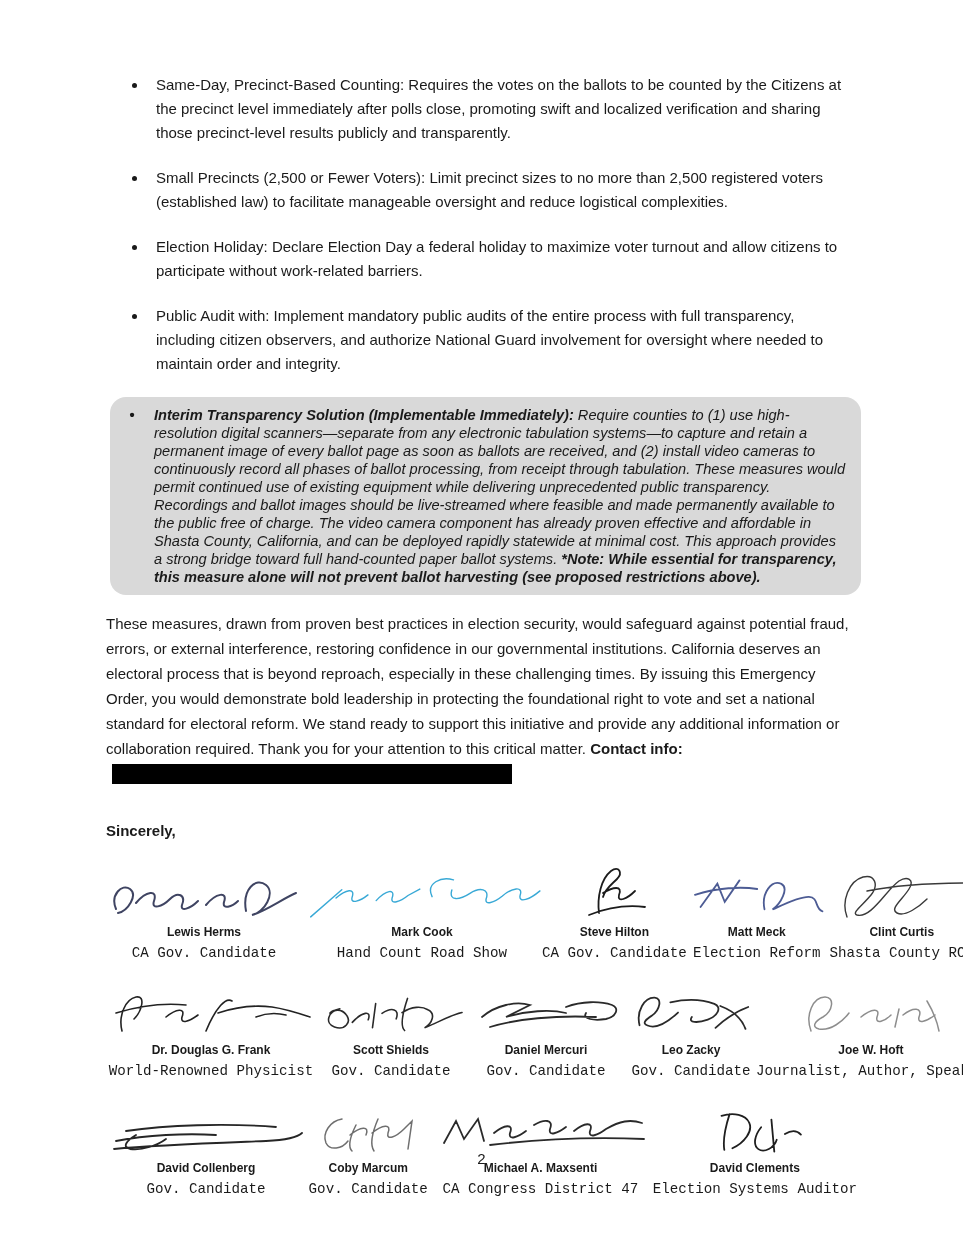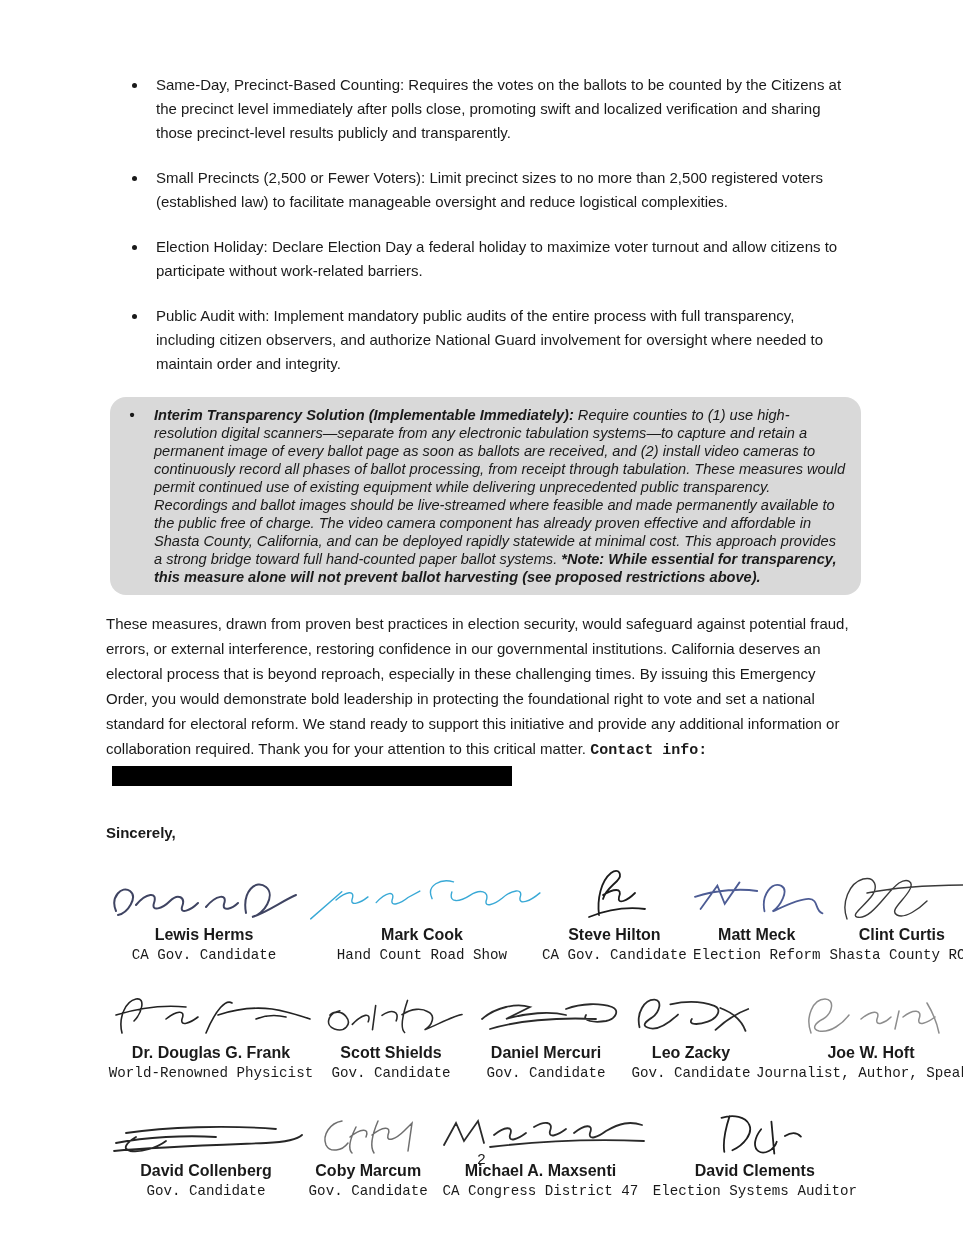--- a/index.html
+++ b/index.html
@@ -41,39 +41,39 @@
     flex: 1;
     font-style: italic;
     font-size: 14.6px; line-height: 18px;
   }
   .hl-text .lead, .hl-text .note { font-weight: bold; }
   
   .closing-para {
     margin: 16px 0 0 0;
     font-size: 15px; line-height: 25px;
   }
-  .closing-para .contact-label { font-weight: bold; font-family: Liberation Mono, monospace; }
+  .closing-para .contact-label { font-weight: bold; }
   .redaction {
     display: inline-block;
     width: 400px; height: 20px;
     background: #000;
     vertical-align: middle;
     margin-left: 6px; margin-top: -3px;
   }
   .salutation { margin: 36px 0 0 0; font-size: 15px; font-weight: bold; }
   
   .sig-row {
     display: flex;
     justify-content: space-between;
     align-items: flex-end;
     margin-top: 24px;
   }
   .sig-block { display: flex; flex-direction: column; align-items: center; text-align: center; }
   .sig-block svg { display: block; margin-bottom: 1px; }
-  .sig-name { font-weight: bold; font-size: 16px; line-height: 21px; white-space: nowrap; }
+  .sig-name { font-weight: bold; font-size: 12px; line-height: 21px; white-space: nowrap; }
   .sig-title { font-size: 14.2px; line-height: 20px; white-space: nowrap; font-family: Liberation Mono, monospace; }
   .tilt-l { transform: rotate(-2deg); }
   .tilt-r { transform: rotate(2deg); }
   
   .page-number {
     position: absolute;
     left: 0; right: 0; top: 1150px;
     text-align: center;
     font-size: 15px;
   }

